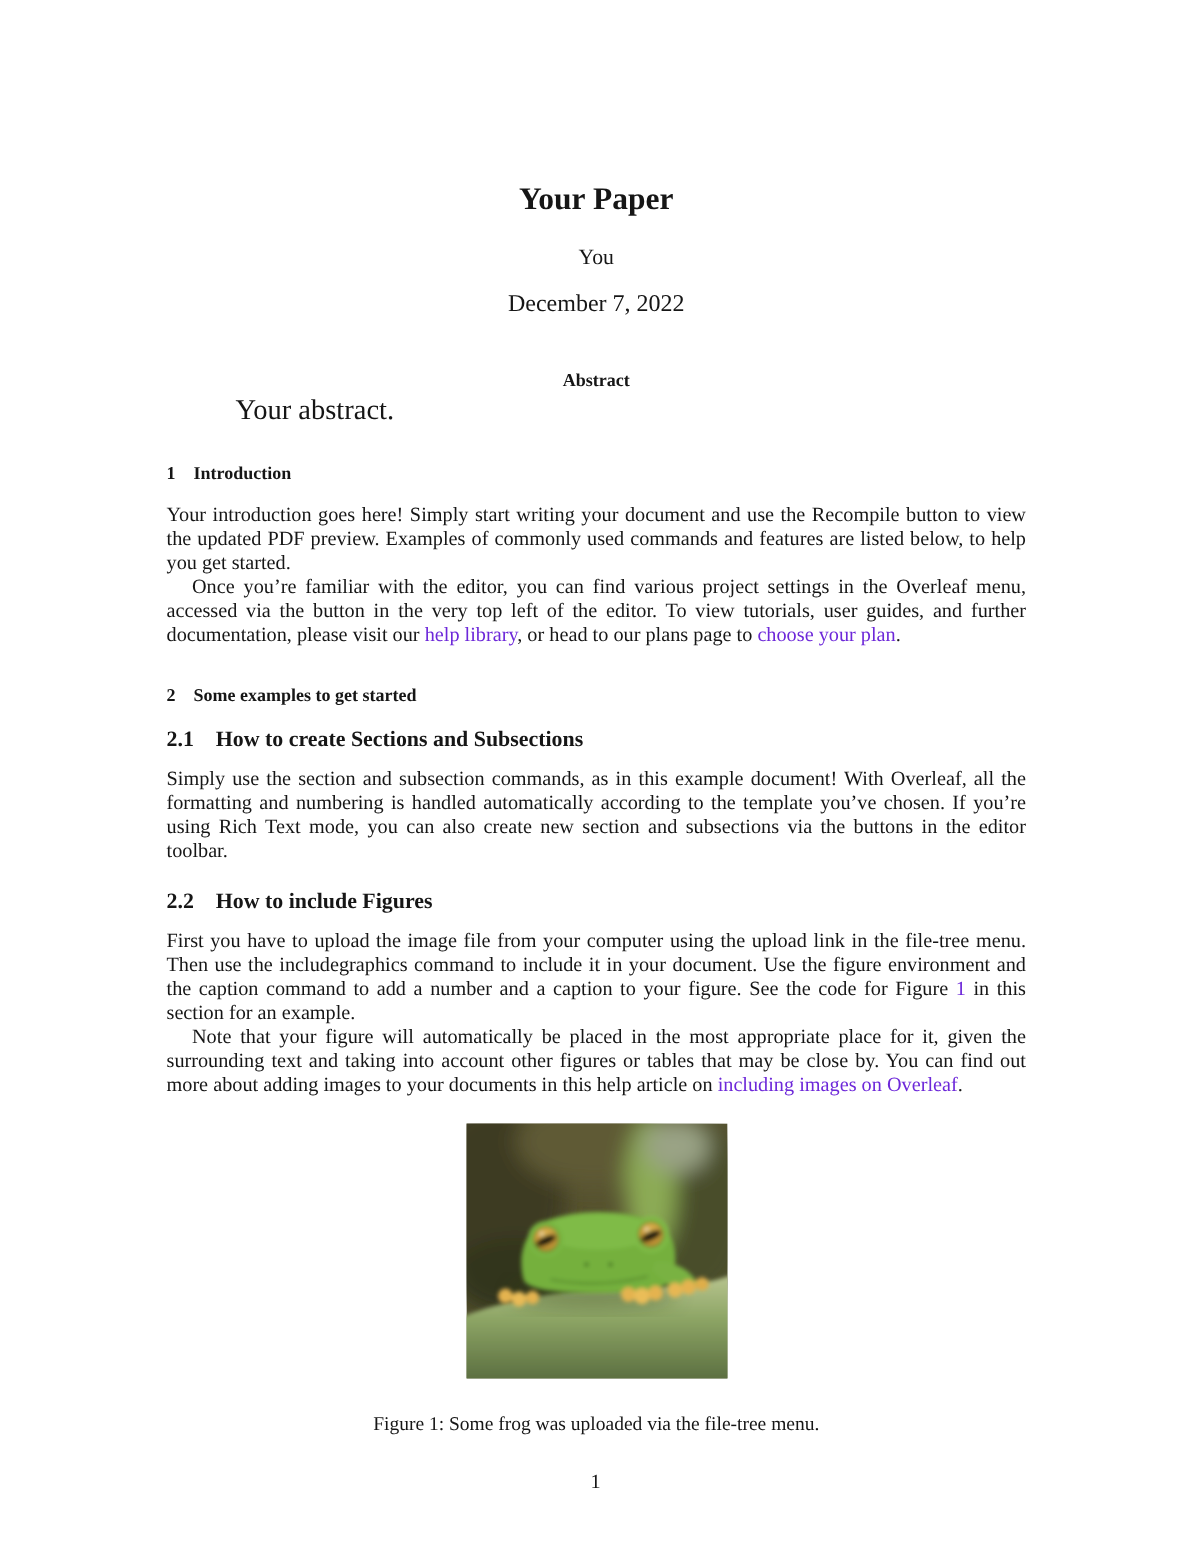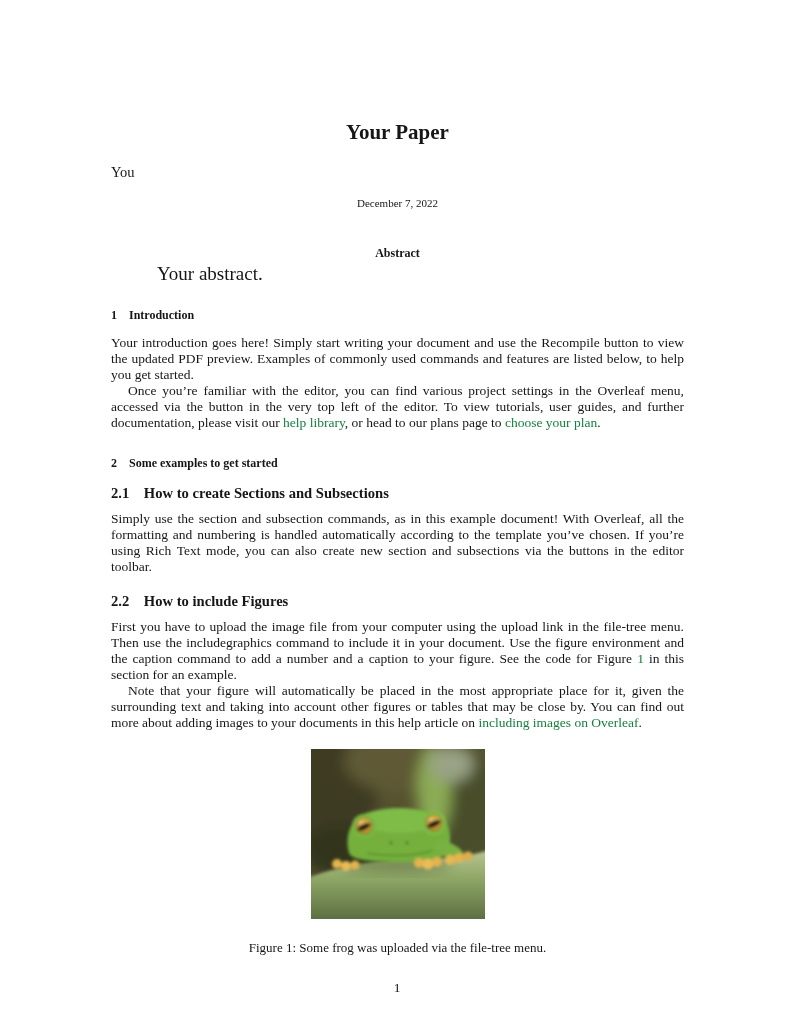--- a/index.html
+++ b/index.html
@@ -21,27 +21,28 @@
   }
   .doc-title {
     margin-top: 119px;
     text-align: center;
     font-size: 21px;
     line-height: 27px;
     font-weight: bold;
   }
   .doc-author {
     margin-top: 17px;
+    text-align: center;
     font-size: 14.5px;
     line-height: 18px;
   }
   .doc-date {
     margin-top: 13px;
     text-align: center;
-    font-size: 11px;
+    font-size: 16px;
     line-height: 18px;
   }
   .abstract-heading {
     margin-top: 33px;
     text-align: center;
     font-size: 12px;
     line-height: 17px;
     font-weight: bold;
   }
   .abstract-body {
@@ -67,21 +68,21 @@
   p.body-par {
     margin-top: 8px;
     font-size: 13.5px;
     line-height: 15.9px;
     text-align: justify;
   }
   p.body-par.cont { margin-top: 0; }
   p.body-par.cont .firstline-indent,
   p.indent { text-indent: 17px; }
   a.doclink {
-    color: #15803d;
+    color: #6d28d9;
     text-decoration: none;
     cursor: pointer;
   }
   .figure-wrap {
     margin-top: 19px;
     text-align: center;
   }
   .figure-image {
     display: inline-block;
     width: 174px;

